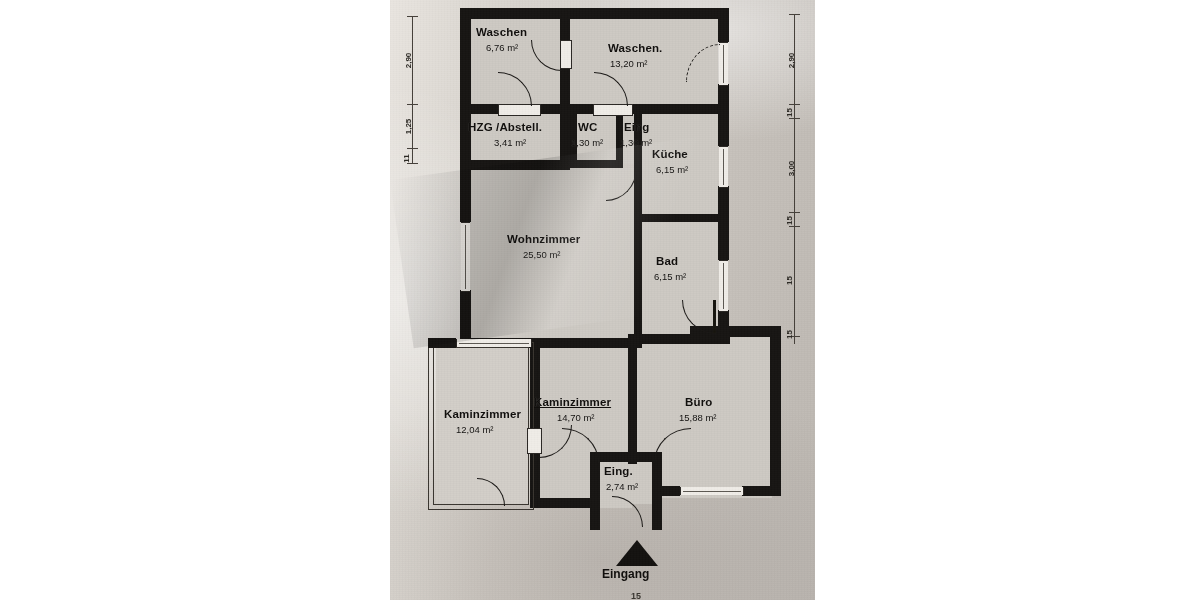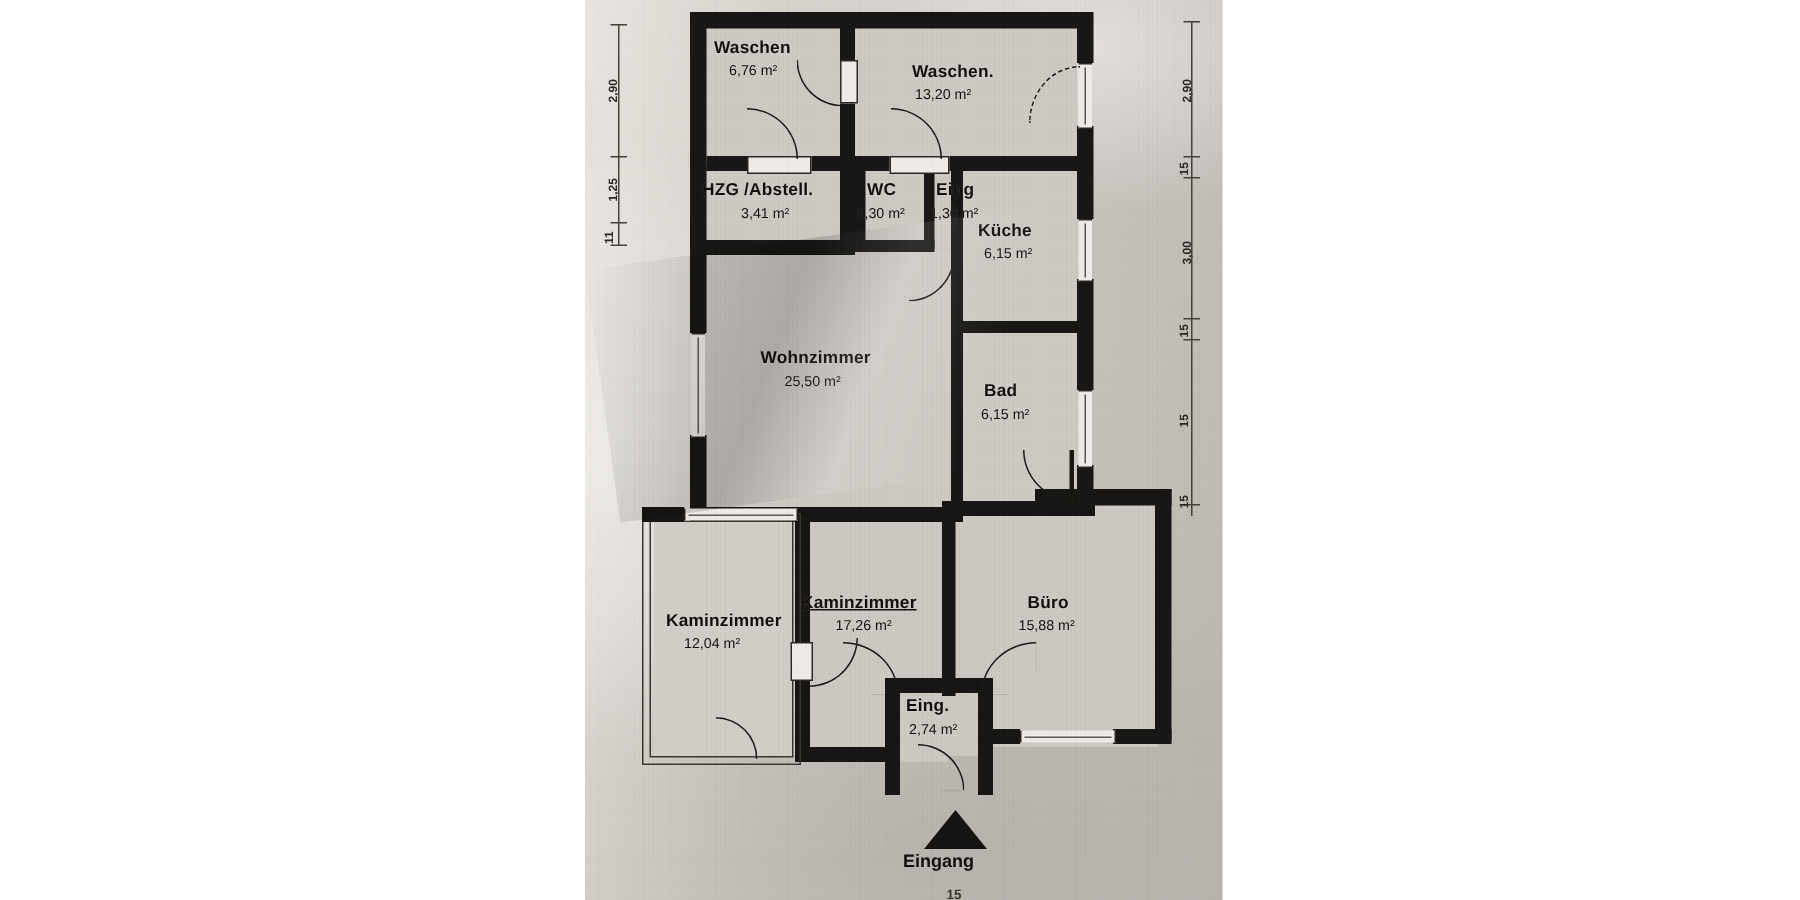--- a/index.html
+++ b/index.html
@@ -206,21 +206,21 @@
       <div class="label name" style="left:117px;top:233px;">Wohnzimmer</div>
       <div class="label area" style="left:133px;top:249px;">25,50 m²</div>
 
       <div class="label name" style="left:266px;top:255px;">Bad</div>
       <div class="label area" style="left:264px;top:271px;">6,15 m²</div>
 
       <div class="label name" style="left:54px;top:408px;">Kaminzimmer</div>
       <div class="label area" style="left:66px;top:424px;">12,04 m²</div>
 
       <div class="label name" style="left:144px;top:396px;text-decoration:underline;">Kaminzimmer</div>
-      <div class="label area" style="left:167px;top:412px;">17,26 m²</div>
+      <div class="label area" style="left:167px;top:412px;">14,70 m²</div>
 
       <div class="label name" style="left:295px;top:396px;">Büro</div>
       <div class="label area" style="left:289px;top:412px;">15,88 m²</div>
 
       <div class="label name" style="left:214px;top:465px;">Eing.</div>
       <div class="label area" style="left:216px;top:481px;">2,74 m²</div>
 
       <div class="dimline" style="left:22px;top:16px;width:1px;height:148px;"></div>
       <div class="dimtick" style="left:17px;top:16px;width:11px;height:1px;"></div>
       <div class="dimtick" style="left:17px;top:104px;width:11px;height:1px;"></div>

